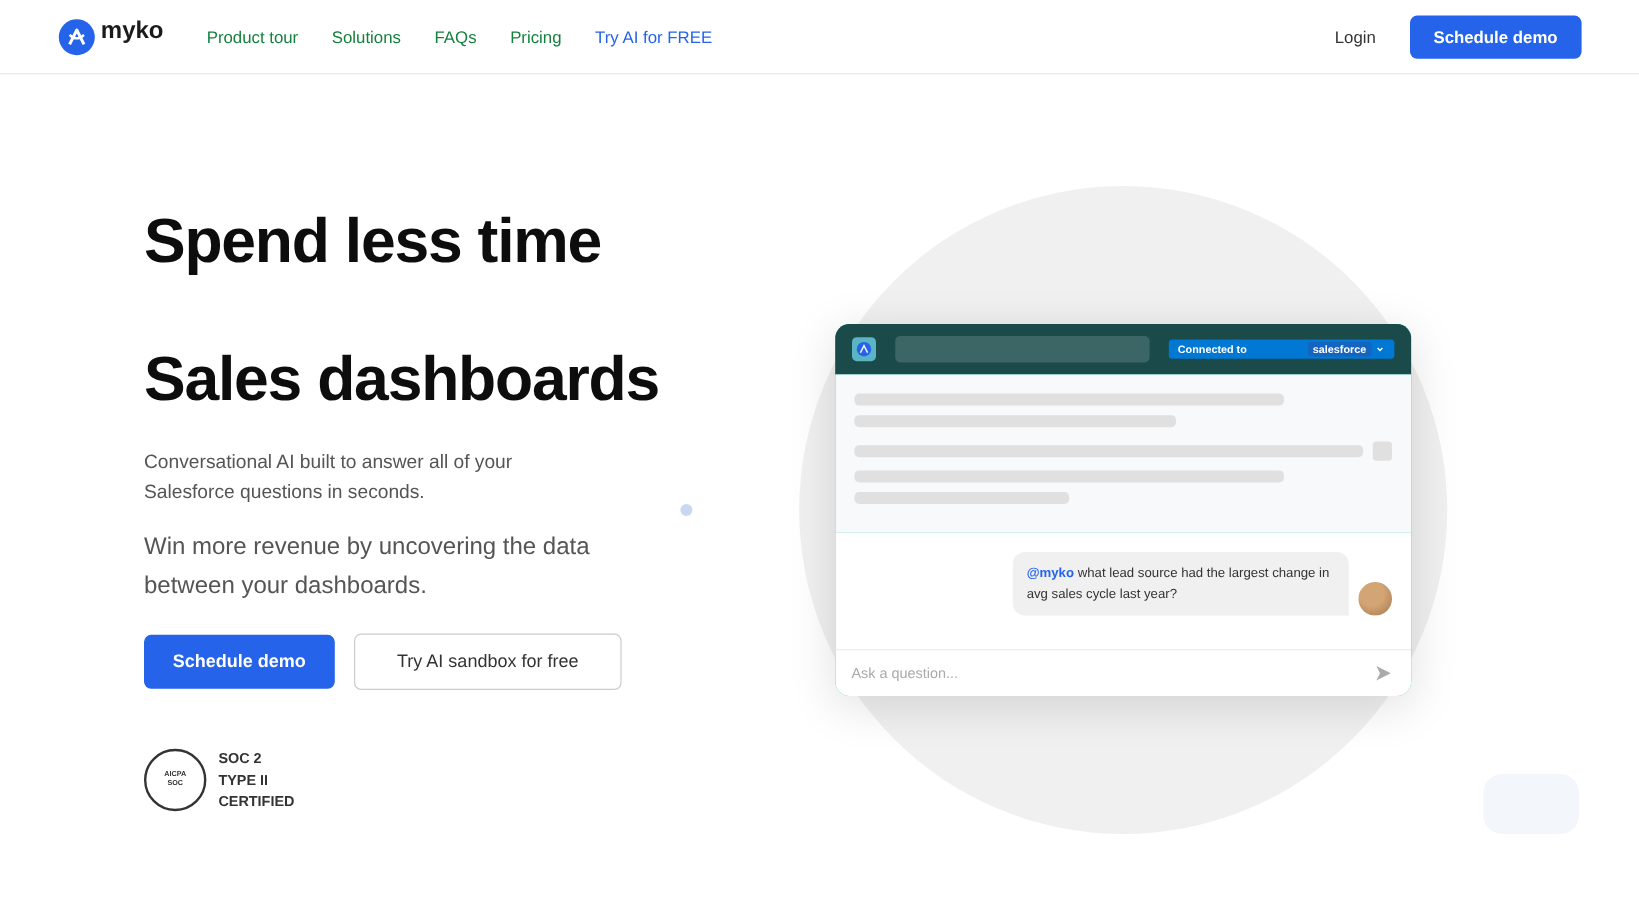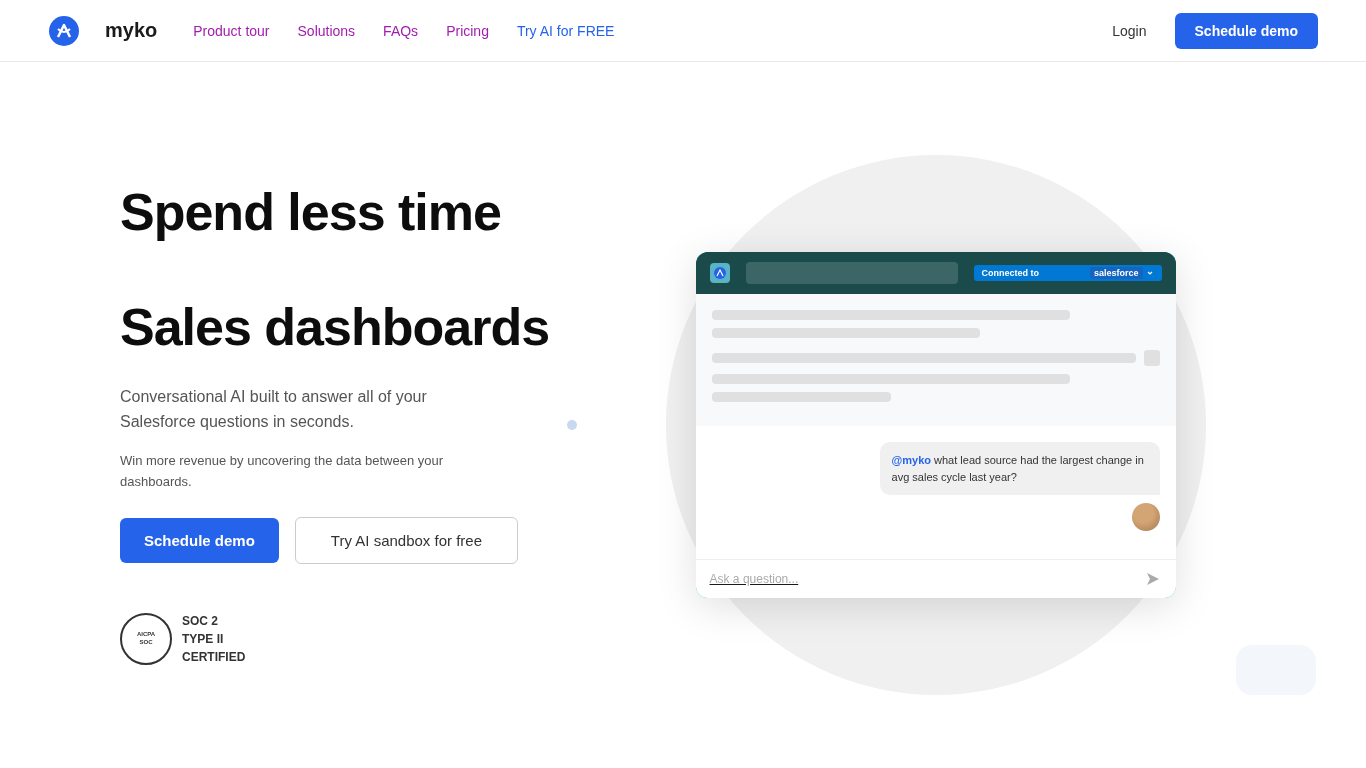--- a/index.html
+++ b/index.html
@@ -5,45 +5,45 @@
     * { margin: 0; padding: 0; box-sizing: border-box; }
     body { font-family: -apple-system, BlinkMacSystemFont, 'Segoe UI', sans-serif; background: #fff; color: #1a1a1a; overflow-x: hidden; }
 
     
     nav {
       display: flex; align-items: center; justify-content: space-between;
       padding: 0 48px; height: 62px; border-bottom: 1px solid #e8e8e8;
       position: sticky; top: 0; background: #fff; z-index: 100;
     }
     .nav-left { display: flex; align-items: center; gap: 36px; }
-    .logo { display: flex; align-items: center; gap: 25px; text-decoration: none; }
+    .logo { display: flex; gap: 4px; text-decoration: none; }
     .logo-icon { width: 32px; height: 32px; }
     .logo-text { font-size: 20px; font-weight: 600; color: #1a1a1a; }
     .nav-links { display: flex; align-items: center; gap: 28px; }
-    .nav-link { font-size: 14px; color: #a21caf; text-decoration: none; cursor: pointer; }
+    .nav-link { font-size: 14px; color: #15803d; text-decoration: none; cursor: pointer; }
     .nav-link.cta { color: #2563eb; font-weight: 400; }
     .nav-right { display: flex; align-items: center; gap: 16px; }
     .login-btn { font-size: 14px; color: #333; background: none; border: none; cursor: pointer; padding: 8px 12px; }
     .schedule-btn-nav {
       background: #2563eb; color: #fff; border: none; border-radius: 6px;
       padding: 10px 20px; font-size: 14px; font-weight: 600; cursor: pointer;
     }
 
     
     .hero {
       display: flex; align-items: center; justify-content: space-between;
       padding: 80px 80px 60px 120px; min-height: 706px; position: relative; gap: 36px;
     }
     .hero-left { max-width: 500px; flex-shrink: 0; }
     .hero-headline {
       font-size: 52px; font-weight: 800; line-height: 1.1; color: #0d0d0d;
       margin-bottom: 28px; letter-spacing: -1px;
     }
     .hero-sub { font-size: 16px; color: #555; line-height: 1.6; margin-bottom: 16px; max-width: 380px; }
-    .hero-sub2 { font-size: 13px; color: #555; line-height: 1.6; margin-bottom: 24px; max-width: 380px; }
+    .hero-sub2 { font-size: 20px; color: #555; line-height: 1.6; margin-bottom: 24px; max-width: 380px; }
     .hero-buttons { display: flex; align-items: center; gap: 16px; margin-bottom: 48px; }
     .schedule-btn-hero {
       background: #2563eb; color: #fff; border: none; border-radius: 6px;
       padding: 14px 24px; font-size: 15px; font-weight: 600; cursor: pointer;
     }
     .sandbox-btn {
       background: #fff; color: #333; border: 1.5px solid #ccc; border-radius: 6px;
       padding: 14px 35px; font-size: 15px; font-weight: 500; cursor: pointer;
     }
 
@@ -85,36 +85,35 @@
     }
     .app-body { background: #f8f9fa; padding: 16px; }
     .line-placeholder {
       height: 10px; background: #e0e0e0; border-radius: 4px; margin-bottom: 8px;
     }
     .line-sm { width: 60%; }
     .line-md { width: 80%; }
     .line-lg { width: 90%; }
     .section-gap { margin-top: 12px; }
     .chat-area { padding: 16px; background: #fff; }
-    .chat-bubble-container { display: flex; align-items: flex-end; justify-content: flex-end; gap: 8px; margin-bottom: 12px; flex-direction: column; }
+    .chat-bubble-container { display: flex; align-items: flex-end; justify-content: flex-end; gap: 8px; margin-bottom: 12px; }
     .avatar-small {
       width: 28px; height: 28px; border-radius: 50%; background: #c8a882;
       flex-shrink: 0;
       background-image: radial-gradient(circle at 40% 35%, #d4a574 40%, #a07850 100%);
     }
     .chat-bubble {
       background: #f0f0f0; border-radius: 10px 10px 0 10px;
       padding: 10px 12px; max-width: 280px; font-size: 11px; color: #333; line-height: 1.5;
     }
     .mention { color: #2563eb; font-weight: 600; }
     .ask-bar {
       border-top: 1px solid #eee; padding: 10px 14px;
       display: flex; align-items: center; justify-content: space-between;
       background: #fff;
-      text-decoration: underline;
     }
     .ask-placeholder { font-size: 12px; color: #aaa; }
     .send-icon { width: 18px; height: 18px; fill: #aaa; }
 
     
     .dot-left {
       position: absolute; left: -18px; top: 50%; transform: translateY(-50%);
       width: 10px; height: 10px; background: #c8d8f0; border-radius: 50%; z-index: 3;
     }
     

